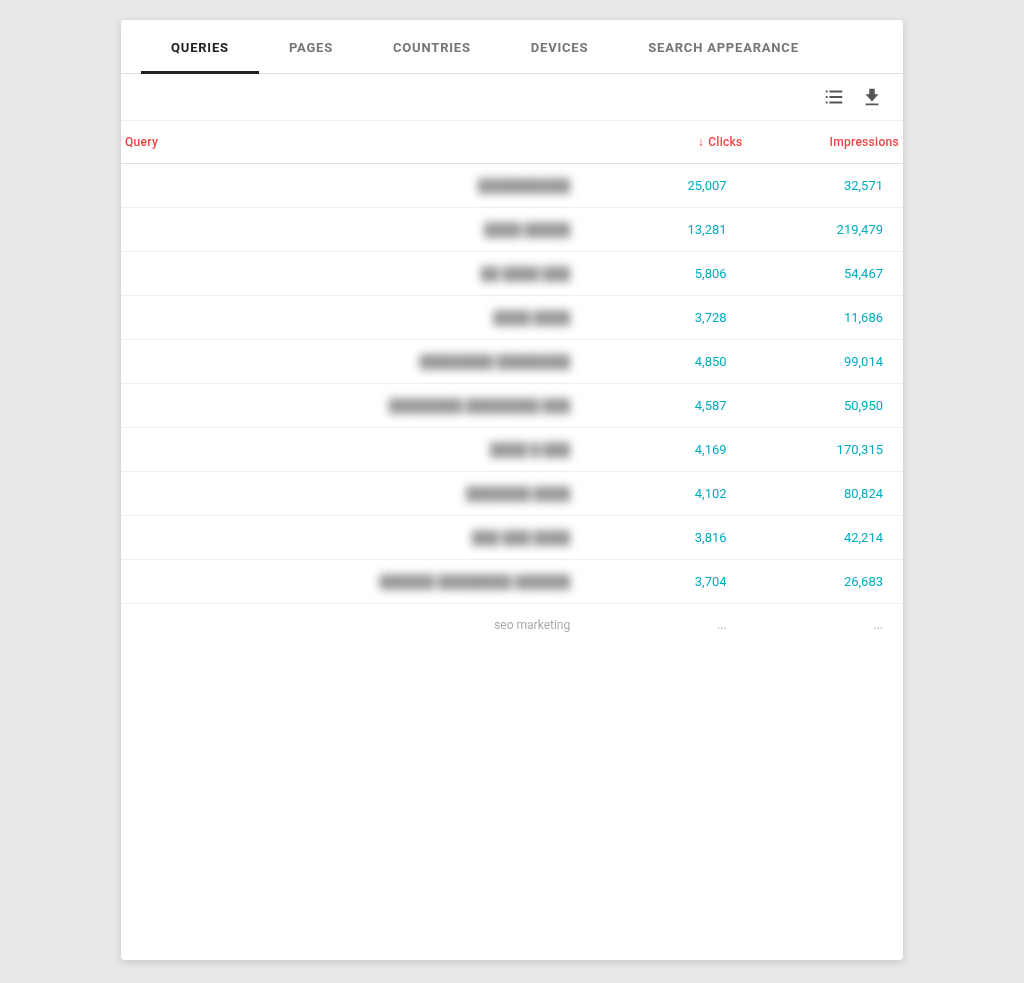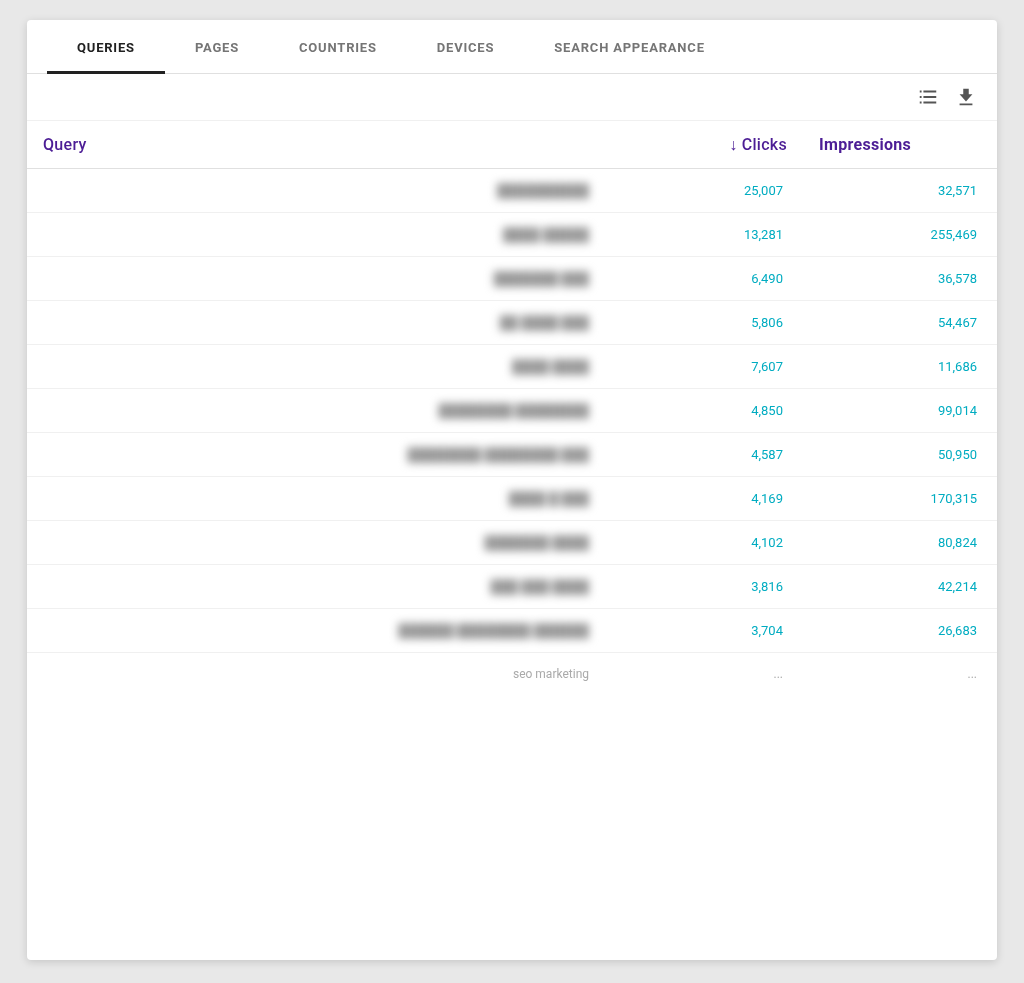--- a/index.html
+++ b/index.html
@@ -15,21 +15,21 @@
       justify-content: center;
       align-items: flex-start;
       min-height: 983px;
       padding: 20px;
     }
 
     .card {
       background: #ffffff;
       border-radius: 4px;
       box-shadow: 0 2px 8px rgba(0,0,0,0.15);
-      width: 970px;
+      width: 782px;
       min-height: 940px;
       overflow: hidden;
     }
 
     
     .tabs {
       display: flex;
       align-items: flex-end;
       border-bottom: 1px solid #e0e0e0;
       padding: 0 20px;
@@ -79,42 +79,41 @@
     table {
       width: 100%;
       border-collapse: collapse;
     }
 
     thead tr {
       border-bottom: 1px solid #e0e0e0;
     }
 
     thead th {
-      padding: 14px 16px;
+      padding: 14px 4px;
       text-align: left;
-      font-size: 16px;
+      font-size: 12px;
       font-weight: 500;
-      color: #4c1d95;
+      color: #ef4444;
       letter-spacing: 0.3px;
     }
 
     thead th.col-query {
       text-align: left;
       width: 60%;
     }
 
     thead th.col-clicks {
       text-align: right;
       width: 20%;
     }
 
     thead th.col-impressions {
-      text-align: left;
+      text-align: right;
       width: 20%;
-      font-weight: bold;
     }
 
     .sort-arrow {
       display: inline-block;
       margin-right: 4px;
     }
 
     tbody tr {
       border-bottom: 1px solid #f0f0f0;
     }
@@ -204,35 +203,30 @@
       </thead>
       <tbody id="table-body">
       <tr>
             <td class="col-query"><span class="blurred">██████████</span></td>
             <td class="col-clicks">25,007</td>
             <td class="col-impressions">32,571</td>
           </tr>
           <tr>
             <td class="col-query"><span class="blurred">████ █████</span></td>
             <td class="col-clicks">13,281</td>
-            <td class="col-impressions">255,469</td>
-          </tr>
-          <tr>
-            <td class="col-query"><span class="blurred">███████ ███</span></td>
-            <td class="col-clicks">6,490</td>
-            <td class="col-impressions">36,578</td>
+            <td class="col-impressions">219,479</td>
           </tr>
           <tr>
             <td class="col-query"><span class="blurred">██ ████ ███</span></td>
             <td class="col-clicks">5,806</td>
             <td class="col-impressions">54,467</td>
           </tr>
           <tr>
             <td class="col-query"><span class="blurred">████ ████</span></td>
-            <td class="col-clicks">7,607</td>
+            <td class="col-clicks">3,728</td>
             <td class="col-impressions">11,686</td>
           </tr>
           <tr>
             <td class="col-query"><span class="blurred">████████ ████████</span></td>
             <td class="col-clicks">4,850</td>
             <td class="col-impressions">99,014</td>
           </tr>
           <tr>
             <td class="col-query"><span class="blurred">████████ ████████ ███</span></td>
             <td class="col-clicks">4,587</td>

